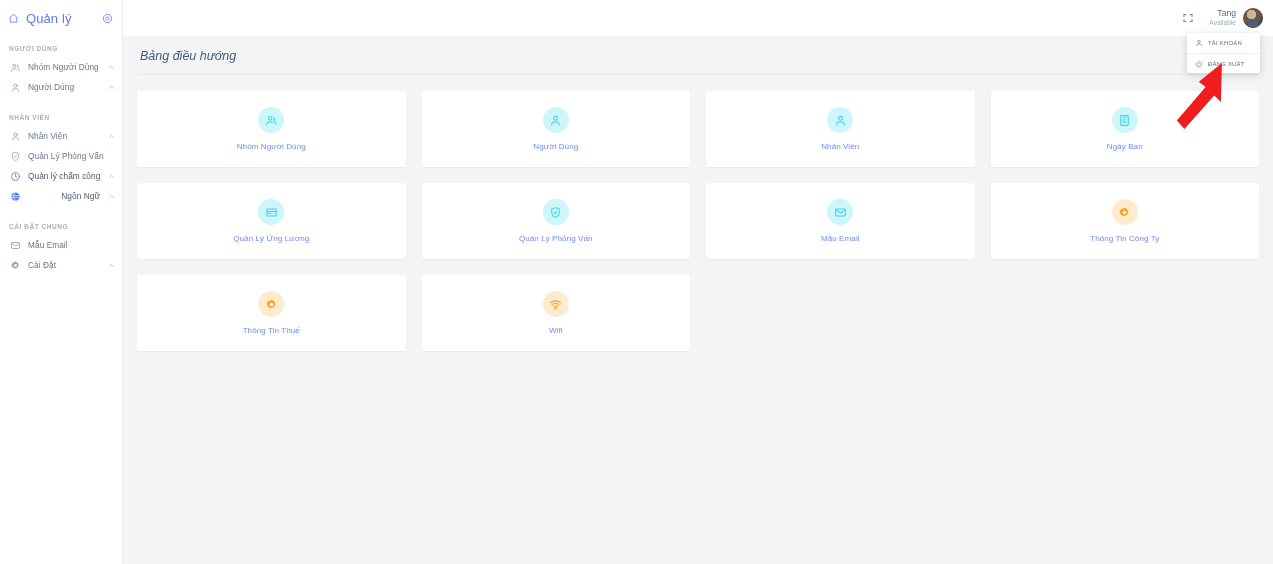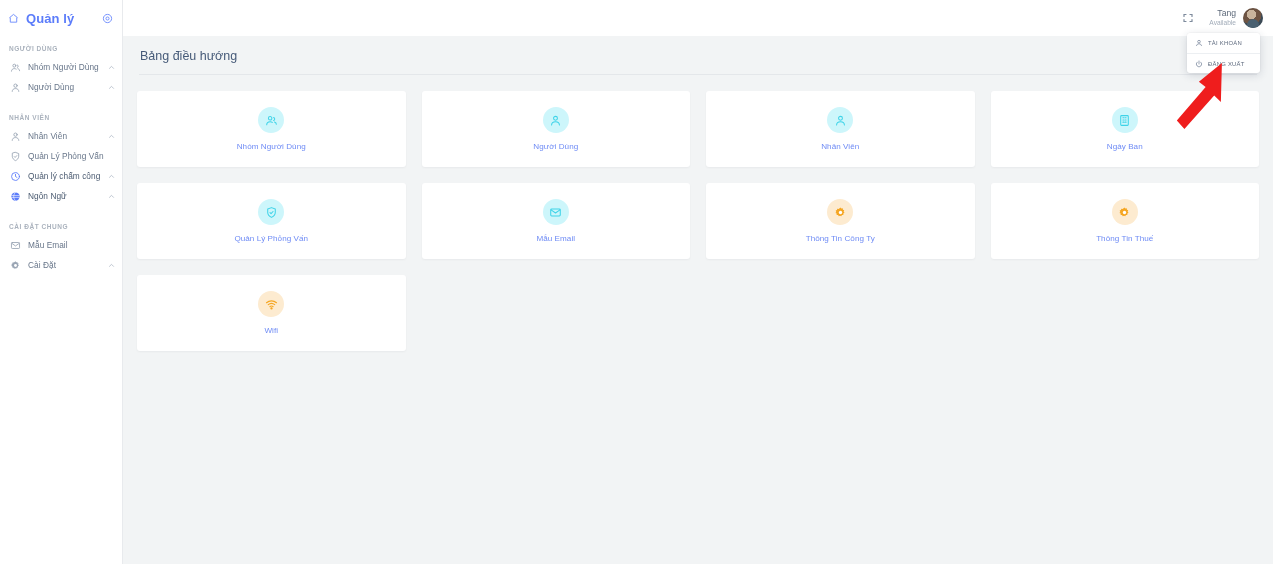--- a/index.html
+++ b/index.html
@@ -21,21 +21,21 @@
     z-index: 5;
   }
   .brand {
     height: 36px;
     display: flex; align-items: center;
     padding: 0 8px 0 6px;
     gap: 6px;
   }
   .brand-home { width: 14px; height: 14px; display:flex; align-items:center; justify-content:center; color:#6b8afd; }
   .brand-title {
-    font-size: 13px; font-weight: 700; color: #5b7cfa;
+    font-size: 13px; font-weight: 400; color: #5b7cfa;
     letter-spacing: .1px; flex: 1;
   }
   .brand-gear { width: 13px; height: 13px; color:#6b8afd; display:flex;align-items:center;justify-content:center;}
 
   .nav-group-label {
     font-size: 6.5px; letter-spacing: .55px;
     color: #aab2bd; text-transform: uppercase;
     padding: 9px 0 5px 9px; font-weight: 600;
   }
   .nav-item {
@@ -50,21 +50,21 @@
   }
   .nav-item .lbl {
     font-size: 8.3px; color: #68768a; white-space: nowrap;
     flex: 1; letter-spacing: .05px;
   }
   .nav-item .chev {
     width: 8px; height: 8px; color:#aab4c2;
     display:flex;align-items:center;justify-content:center;
   }
   .nav-item.active .ic { color:#5b7cfa; }
-  .nav-item.active .lbl { color:#4a5a70; }
+  .nav-item.active .lbl { color:#4a5a70;text-align:right; }
   .nav-spacer { height: 8px; }
 
   
   .main {
     flex: 1; height: 564px;
     background: #f2f4f5;
     position: relative;
     overflow: hidden;
   }
   .topbar {
@@ -105,20 +105,21 @@
   }
   .dd-item + .dd-item { border-top:1px solid #eceff2; }
   .dd-item .ic { width:9px;height:9px;color:#76839a;display:flex;align-items:center;justify-content:center;}
   .dd-item .lbl { font-size:5.9px; letter-spacing:.25px; color:#5e6a7e; white-space:nowrap; }
 
   
   .content { padding: 0 14px; }
   .page-title {
     font-size: 12.5px; color:#465a78; font-weight:400;
     padding: 13px 2px 11px 3px;
+    font-style: italic;
   }
   .divider { height:1px; background:#e4e7ea; margin: 0 2px; }
 
   .grid {
     display: grid;
     grid-template-columns: repeat(4, 1fr);
     gap: 16px;
     padding-top: 16px;
   }
   .card {
@@ -360,20 +361,30 @@
               <svg width="13" height="13" viewBox="0 0 24 24" fill="none" stroke="currentColor" stroke-width="1.9" stroke-linecap="round" stroke-linejoin="round">
                 <rect x="5" y="3" width="14" height="18" rx="1.4"></rect>
                 <path d="M9 7h2M13 7h2M9 11h2M13 11h2M9 15h2M13 15h2"></path>
               </svg>
             </span>
             <span class="card-lbl">Ngày Ban</span>
           </div>
           <div class="card">
             <span class="card-ic cyan">
               <svg width="13" height="13" viewBox="0 0 24 24" fill="none" stroke="currentColor" stroke-width="1.9" stroke-linecap="round" stroke-linejoin="round">
+                <rect x="3.5" y="5.5" width="17" height="13" rx="1.6"></rect>
+                <path d="M3.5 10h17"></path>
+                <path d="M6.5 14h4"></path>
+              </svg>
+            </span>
+            <span class="card-lbl">Quản Lý Ứng Lương</span>
+          </div>
+          <div class="card">
+            <span class="card-ic cyan">
+              <svg width="13" height="13" viewBox="0 0 24 24" fill="none" stroke="currentColor" stroke-width="1.9" stroke-linecap="round" stroke-linejoin="round">
                 <path d="M12 3l7 2.6v5.8c0 4.4-3 7.7-7 9.6-4-1.9-7-5.2-7-9.6V5.6z"></path>
                 <path d="M9.2 12.1l2 2 3.6-4"></path>
               </svg>
             </span>
             <span class="card-lbl">Quản Lý Phỏng Vấn</span>
           </div>
           <div class="card">
             <span class="card-ic cyan">
               <svg width="13" height="13" viewBox="0 0 24 24" fill="none" stroke="currentColor" stroke-width="1.9" stroke-linecap="round" stroke-linejoin="round">
                 <rect x="3.2" y="5.5" width="17.6" height="13" rx="1.8"></rect>

